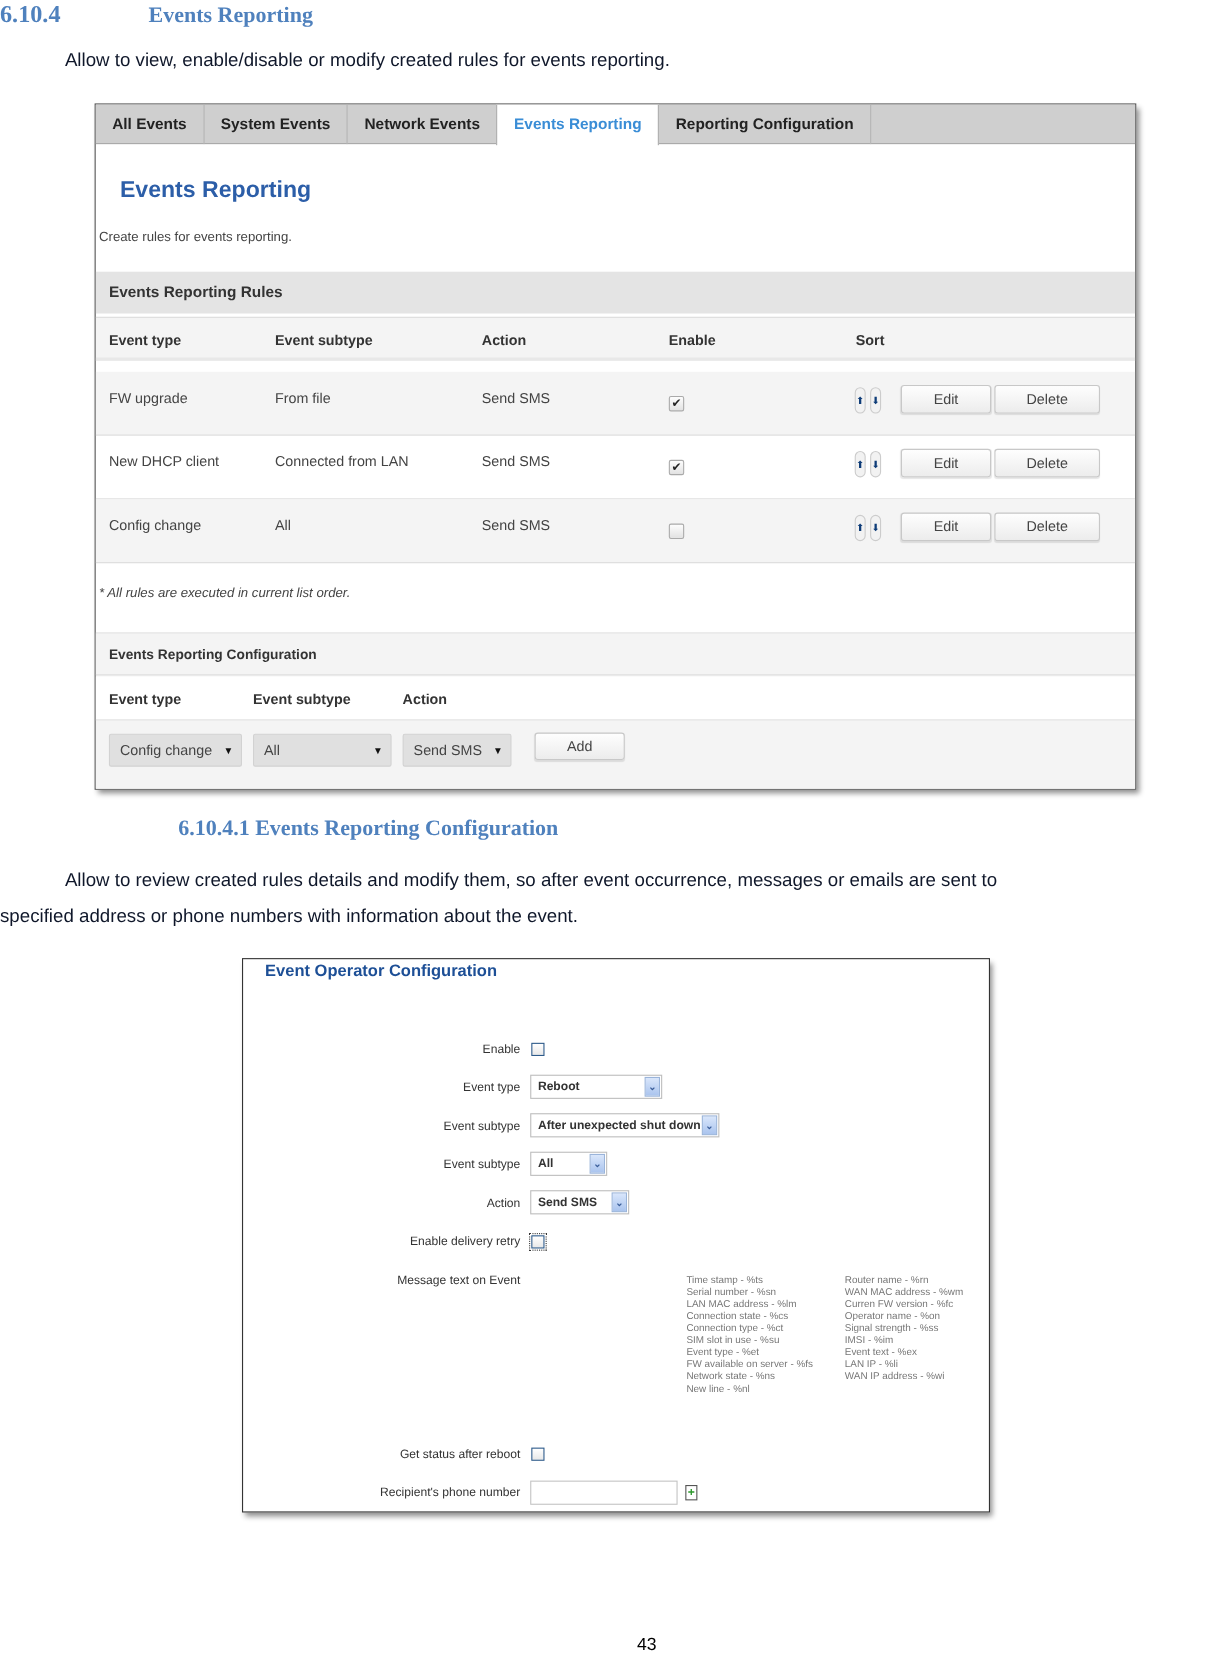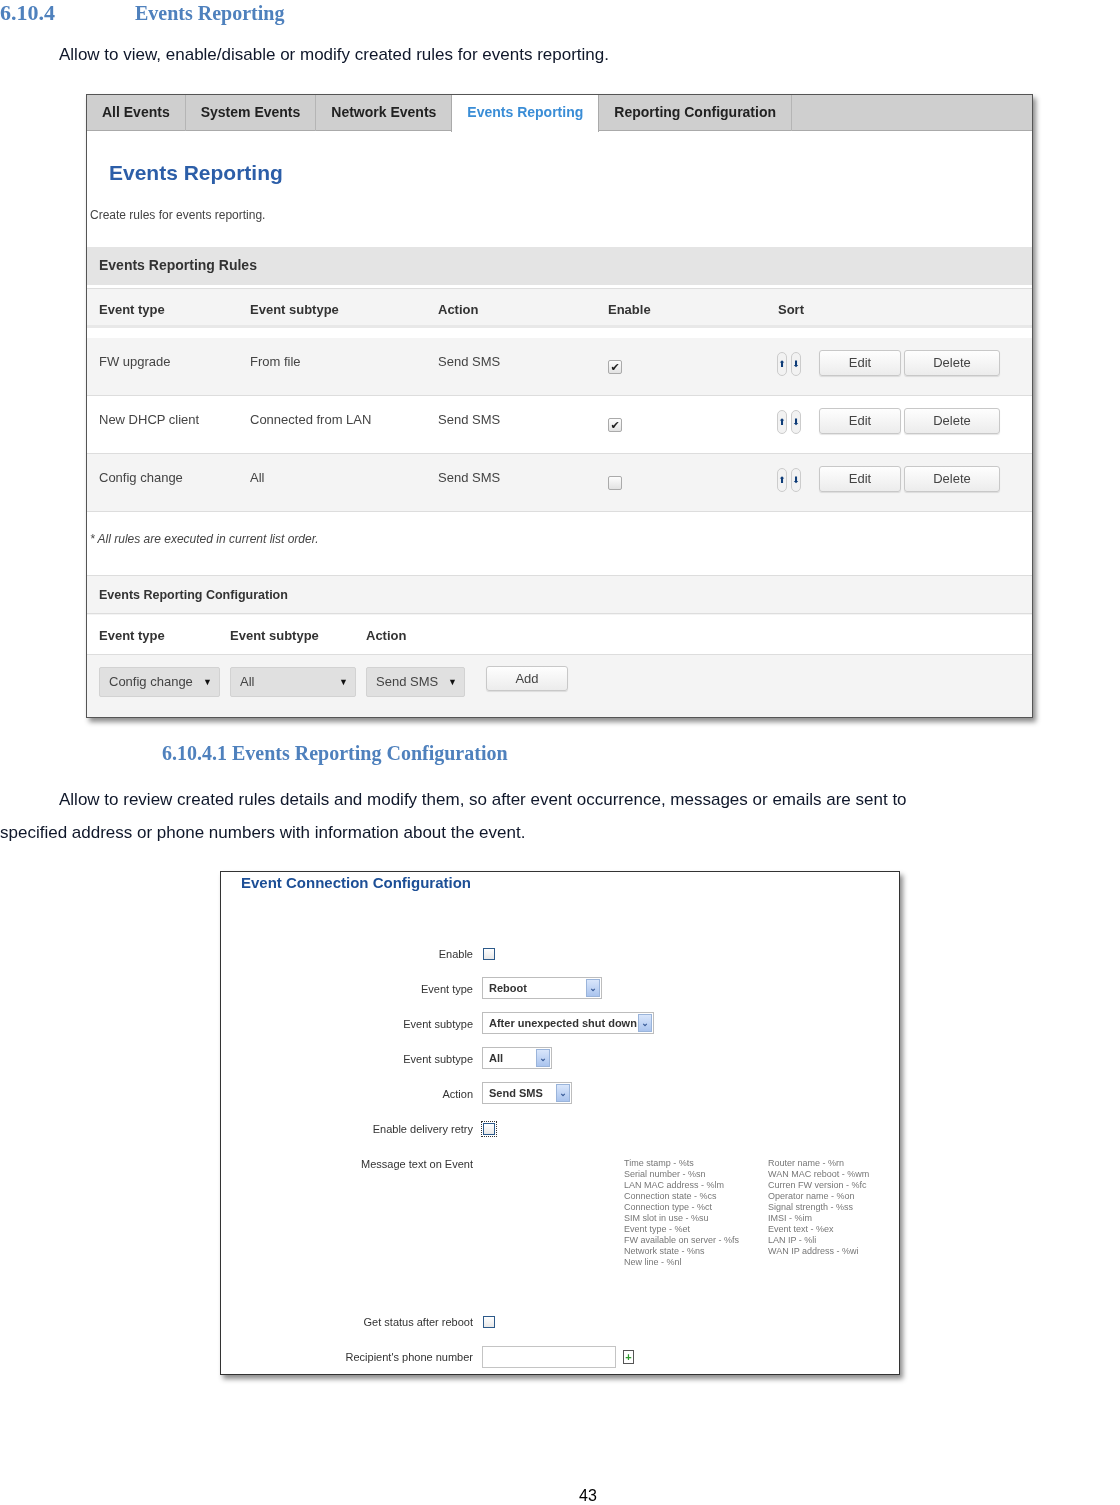--- a/index.html
+++ b/index.html
@@ -134,21 +134,21 @@
 </div>
 
 <div class="doc-h4">
   <span>6.10.4.1</span>
   <span>Events Reporting Configuration</span>
 </div>
 <div class="doc-p" style="left:59px; top:790px;">Allow to review created rules details and modify them, so after event occurrence, messages or emails are sent to</div>
 <div class="doc-p" style="left:0px; top:823px;">specified address or phone numbers with information about the event.</div>
 
 <div class="shot2">
-  <div class="s2-title">Event Connection Configuration</div>
+  <div class="s2-title">Event Operator Configuration</div>
 
   <span class="lbl" style="top:76px;">Enable</span>
   <span class="cb2" style="top:76px;"></span>
 
   <span class="lbl" style="top:111px;">Event type</span>
   <div class="sel2" style="top:105px; width:120px;">
     <span>Reboot</span>
     <span class="dd">⌄</span>
   </div>
 
@@ -182,21 +182,21 @@
     <div>Connection state - %cs</div>
     <div>Connection type - %ct</div>
     <div>SIM slot in use - %su</div>
     <div>Event type - %et</div>
     <div>FW available on server - %fs</div>
     <div>Network state - %ns</div>
     <div>New line - %nl</div>
   </div>
   <div class="hints" style="left:547px;">
     <div>Router name - %rn</div>
-    <div>WAN MAC reboot - %wm</div>
+    <div>WAN MAC address - %wm</div>
     <div>Curren FW version - %fc</div>
     <div>Operator name - %on</div>
     <div>Signal strength - %ss</div>
     <div>IMSI - %im</div>
     <div>Event text - %ex</div>
     <div>LAN IP - %li</div>
     <div>WAN IP address - %wi</div>
   </div>
 
   <span class="lbl" style="top:444px;">Get status after reboot</span>

